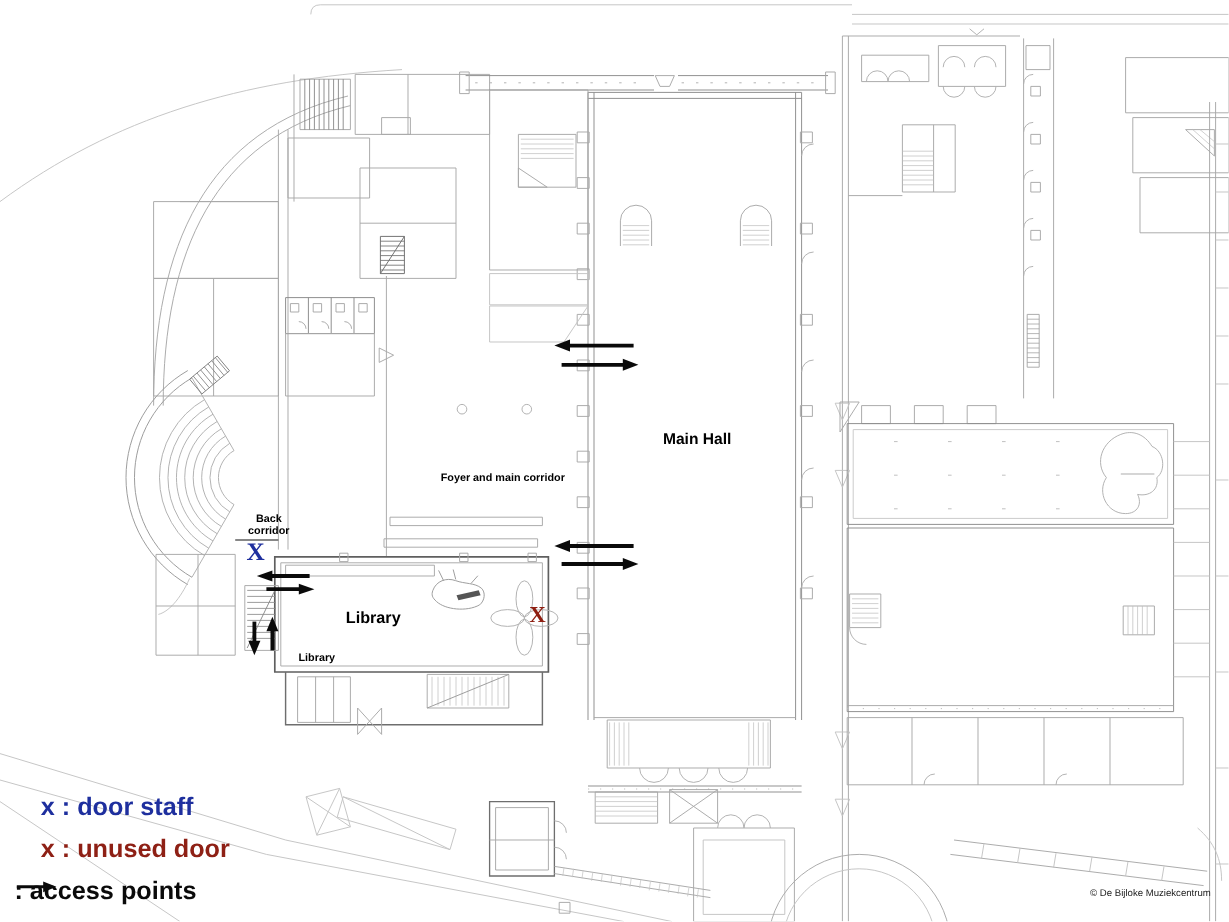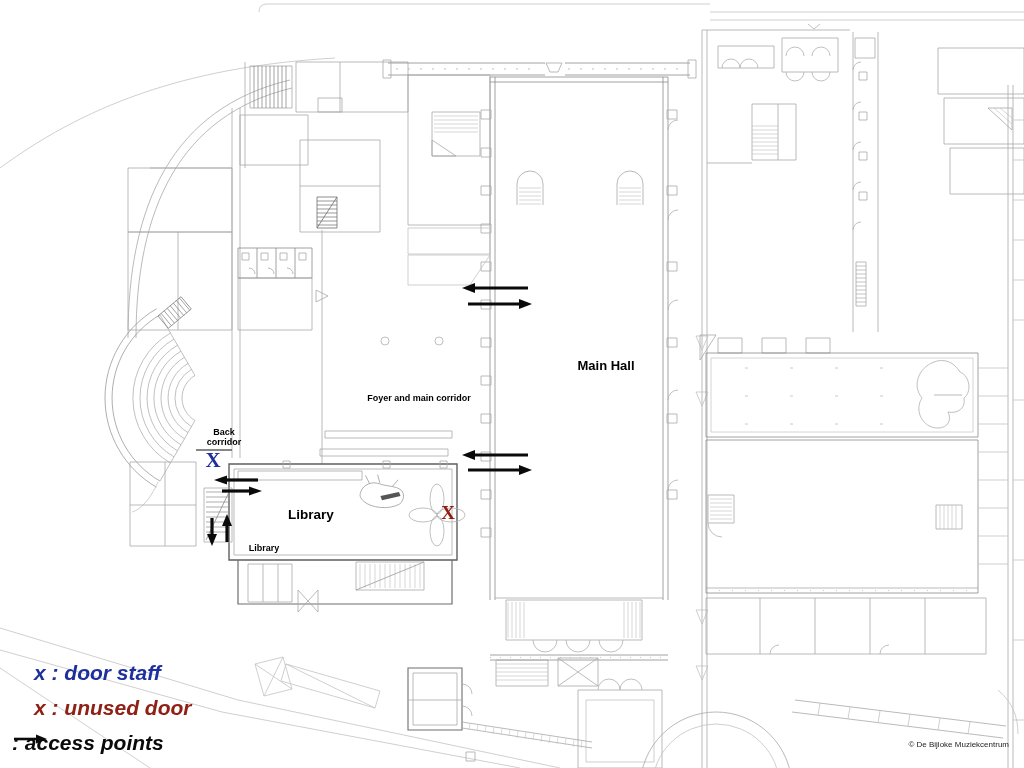--- a/index.html
+++ b/index.html
@@ -4,31 +4,31 @@
 <style>
   html,body{margin:0;padding:0;background:#fff;}
   #stage{position:relative;width:1024px;height:768px;background:#fff;overflow:hidden;
          font-family:"Liberation Sans",sans-serif;}
   svg{position:absolute;left:0;top:0;}
   .plan *{vector-effect:non-scaling-stroke;}
   .title{position:absolute;left:27px;top:27px;font-size:21px;font-weight:700;color:#000;
          letter-spacing:-0.2px;white-space:nowrap;}
   .room-label{position:absolute;transform:translateX(-50%);font-weight:700;color:#000;
               text-align:center;white-space:nowrap;}
-  .lbl-main-hall{left:581px;top:358px;font-size:13px;margin-left:25px;}
+  .lbl-main-hall{left:581px;top:358px;font-size:13px;}
   .lbl-foyer{left:419px;top:393px;font-size:9px;}
   .lbl-back-corridor{left:224px;top:427px;font-size:9px;line-height:10px;white-space:normal;width:48px;}
   .lbl-library{left:311px;top:507px;font-size:13.5px;}
   .lbl-balcony{left:264px;top:543px;font-size:9px;}
   .marker-x{position:absolute;transform:translate(-50%,-50%);
             font-family:"Liberation Serif",serif;font-weight:700;}
   .mk-blue{left:213px;top:460px;font-size:21px;color:#1e2f9e;}
   .mk-red{left:448px;top:513px;font-size:19px;color:#8e1d10;}
   .legend{position:absolute;left:0;top:655px;}
-  .legend-item{position:absolute;font-size:21px;font-weight:700;white-space:nowrap;font-style:italic;}
+  .legend-item{position:absolute;font-size:21px;font-weight:700;white-space:nowrap;}
   .li-0{left:34px;top:6px;color:#1e2f9e;}
   .li-1{left:34px;top:41px;color:#8e2015;}
   .li-2{left:12px;top:76px;color:#0a0a0a;display:flex;align-items:center;gap:6px;}
   .copyright{position:absolute;right:15px;top:740px;font-size:8px;color:#222;font-weight:400;text-align:center;}
 </style>
 </head>
 <body>
 
 <div id="stage">
 

